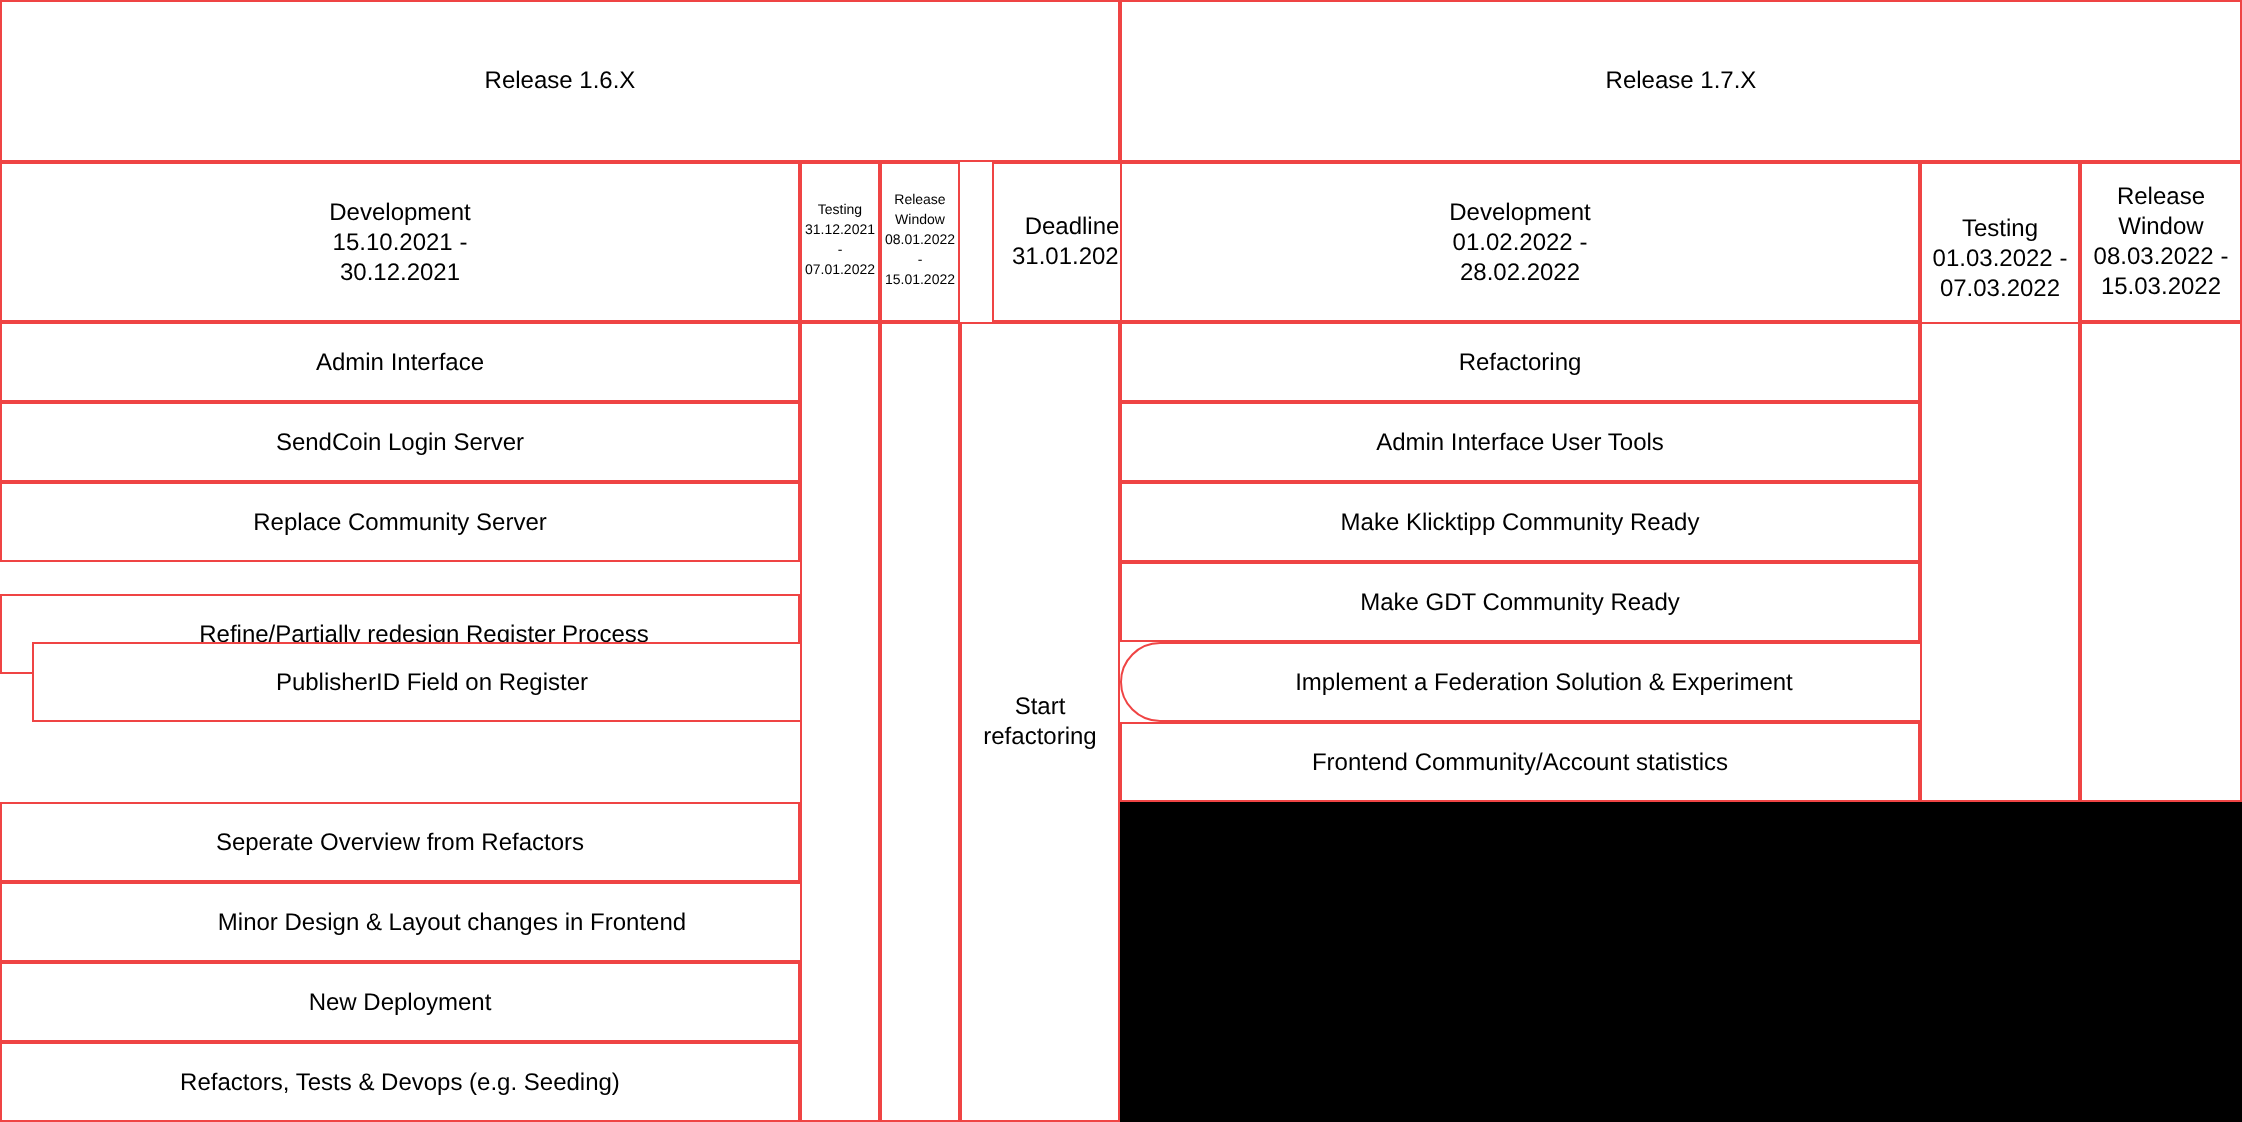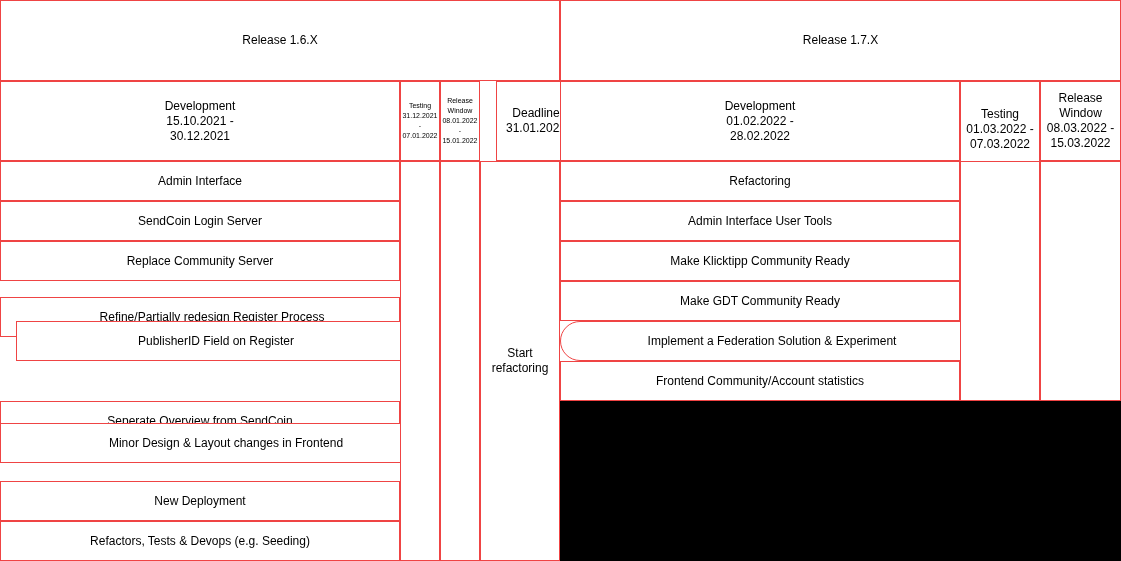--- a/index.html
+++ b/index.html
@@ -69,22 +69,22 @@
   <div class="cell" style="left:1040px; top:81px; width:81px; height:80px;">Release
 Window
 08.03.2022 -
 15.03.2022</div>
 
   <div class="cell" style="left:0; top:161px; width:400px; height:40px;">Admin Interface</div>
   <div class="cell" style="left:0; top:201px; width:400px; height:40px;">SendCoin Login Server</div>
   <div class="cell" style="left:0; top:241px; width:400px; height:40px;">Replace Community Server</div>
   <div class="cell" style="left:0; top:297px; width:400px; height:40px;padding-left:24px;">Refine/Partially redesign Register Process</div>
   <div class="cell" style="left:16px; top:321px; width:400px; height:40px;">PublisherID Field on Register</div>
-  <div class="cell" style="left:0; top:401px; width:400px; height:40px;">Seperate Overview from SendCoin</div>
-  <div class="cell" style="left:0; top:423px; width:452px; height:40px;">Minor Design &amp; Layout changes in Frontend</div>
+  <div class="cell" style="left:0; top:401px; width:400px; height:40px;">Seperate Overview from Refactors</div>
+  <div class="cell" style="left:0; top:441px; width:452px; height:40px;">Minor Design &amp; Layout changes in Frontend</div>
   <div class="cell" style="left:0; top:481px; width:400px; height:40px;">New Deployment</div>
   <div class="cell" style="left:0; top:521px; width:400px; height:40px;">Refactors, Tests &amp; Devops (e.g. Seeding)</div>
 
   <div class="cell" style="left:400px; top:161px; width:40px; height:400px;"></div>
   <div class="cell" style="left:440px; top:161px; width:40px; height:400px;"></div>
   <div class="cell" style="left:480px; top:161px; width:80px; height:400px;">Start
 refactoring</div>
 
   <div class="cell" style="left:560px; top:161px; width:400px; height:40px;">Refactoring</div>
   <div class="cell" style="left:560px; top:201px; width:400px; height:40px;">Admin Interface User Tools</div>

